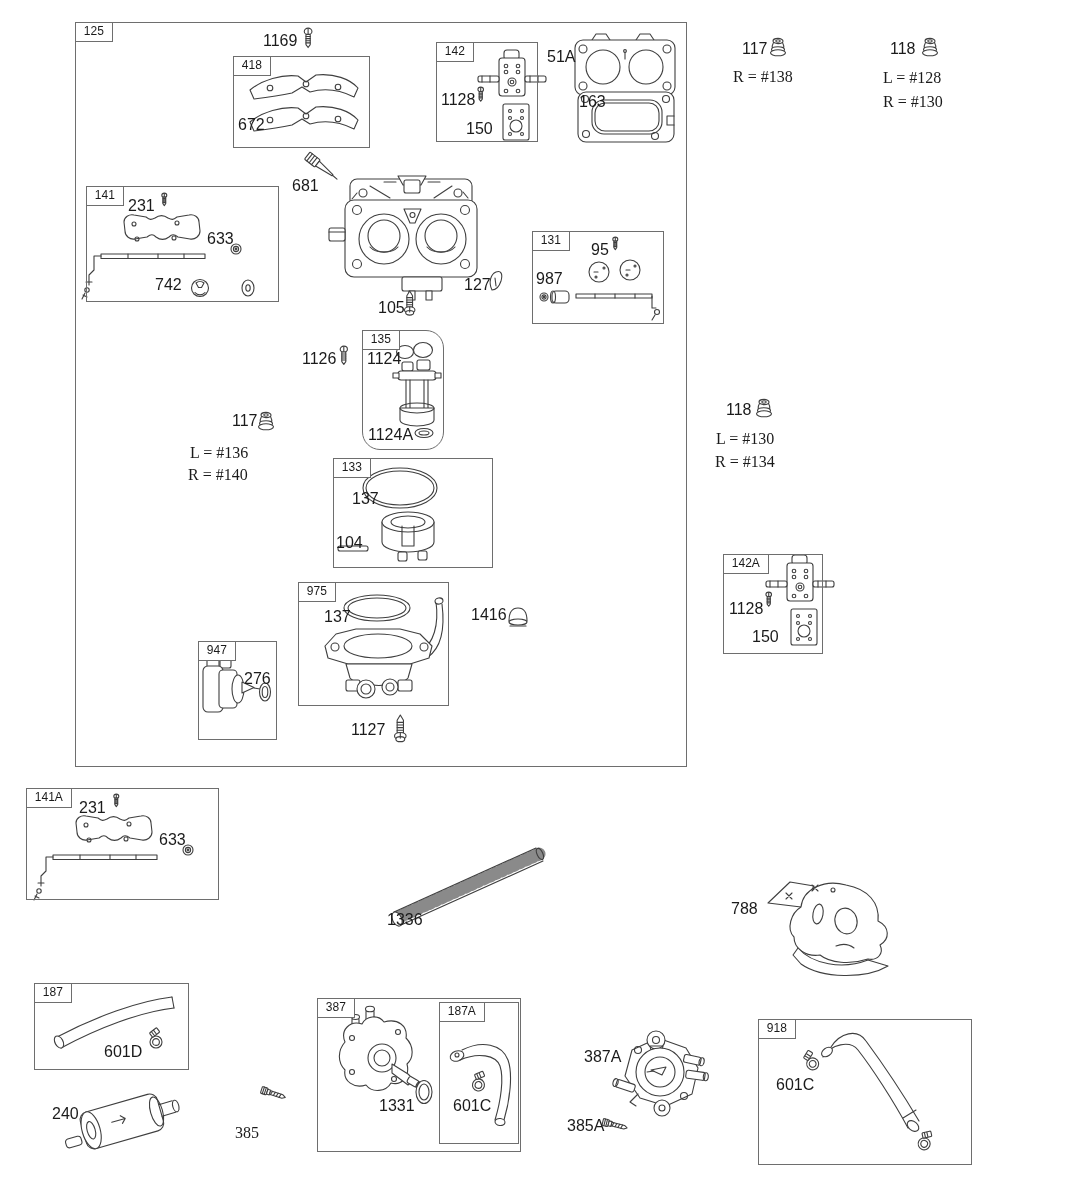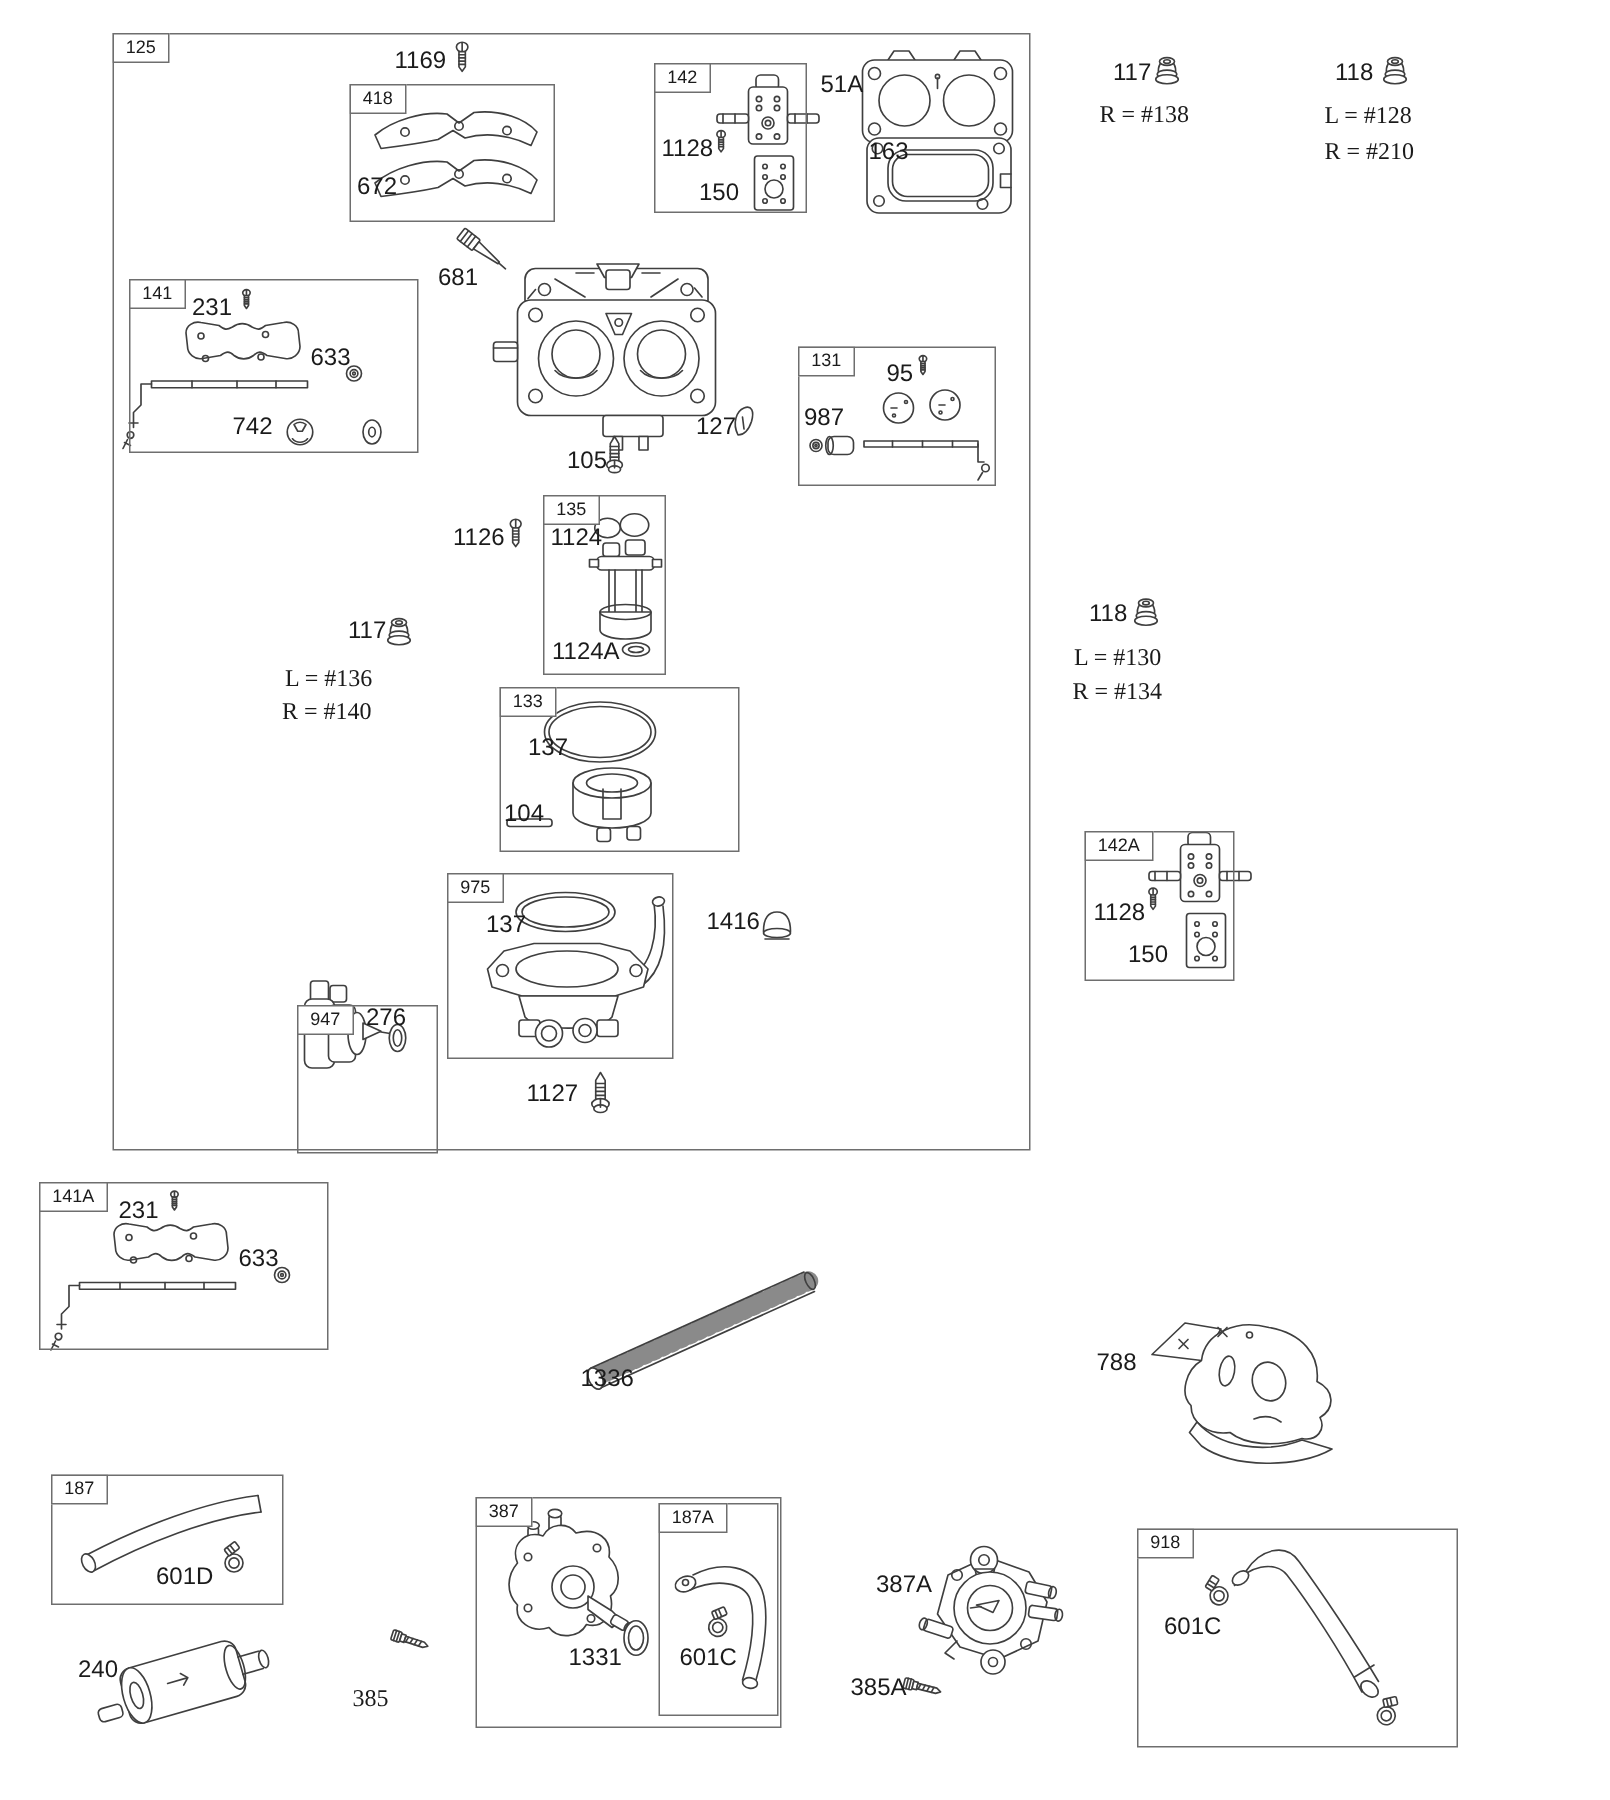--- a/index.html
+++ b/index.html
@@ -424,33 +424,33 @@
     </div>
     <div class="box" style="left: 436px; top: 42px; width: 100px; height: 98px;">
       <div class="box-tab">142</div>
     </div>
     <div class="box" style="left: 86px; top: 186px; width: 191px; height: 114px;">
       <div class="box-tab">141</div>
     </div>
     <div class="box" style="left: 532px; top: 231px; width: 130px; height: 91px;">
       <div class="box-tab">131</div>
     </div>
-    <div class="box" style="left: 362px; top: 330px; width: 80px; height: 118px;">
+    <div class="box" style="left: 362px; top: 330px; width: 80px; height: 118px; border-radius: 18px;">
       <div class="box-tab">135</div>
     </div>
     <div class="box" style="left: 333px; top: 458px; width: 118px; height: 108px; padding-left: 40px;">
       <div class="box-tab">133</div>
     </div>
     <div class="box" style="left: 723px; top: 554px; width: 98px; height: 98px;">
       <div class="box-tab">142A</div>
     </div>
     <div class="box" style="left: 298px; top: 582px; width: 149px; height: 122px;">
       <div class="box-tab">975</div>
     </div>
-    <div class="box" style="left: 198px; top: 670px; width: 77px; height: 97px; padding-left: 15px;">
+    <div class="box" style="left: 198px; top: 641px; width: 77px; height: 97px;">
       <div class="box-tab">947</div>
     </div>
     <div class="box" style="left: 26px; top: 788px; width: 191px; height: 110px;">
       <div class="box-tab">141A</div>
     </div>
     <div class="box" style="left: 34px; top: 983px; width: 153px; height: 85px;">
       <div class="box-tab">187</div>
     </div>
     <div class="box" style="left: 317px; top: 998px; width: 202px; height: 152px;">
       <div class="box-tab">387</div>
@@ -465,21 +465,21 @@
     <div class="callout" style="left: 238px; top: 116px;">672</div>
     <div class="callout" style="left: 292px; top: 177px;">681</div>
     <div class="callout" style="left: 441px; top: 91px;">1128</div>
     <div class="callout" style="left: 466px; top: 120px;">150</div>
     <div class="callout" style="left: 547px; top: 48px;">51A</div>
     <div class="callout" style="left: 551px; top: 93px; margin-left: 28px;">163</div>
     <div class="callout" style="left: 742px; top: 40px;">117</div>
     <div class="callout serif" style="left: 733px; top: 68px;">R = #138</div>
     <div class="callout" style="left: 890px; top: 40px;">118</div>
     <div class="callout serif" style="left: 883px; top: 69px;">L = #128</div>
-    <div class="callout serif" style="left: 883px; top: 93px;">R = #210</div>
+    <div class="callout serif" style="left: 883px; top: 93px;">R = #130</div>
     <div class="callout" style="left: 128px; top: 197px;">231</div>
     <div class="callout" style="left: 207px; top: 230px;">633</div>
     <div class="callout" style="left: 155px; top: 276px;">742</div>
     <div class="callout" style="left: 591px; top: 241px;">95</div>
     <div class="callout" style="left: 536px; top: 270px;">987</div>
     <div class="callout" style="left: 464px; top: 276px;">127</div>
     <div class="callout" style="left: 378px; top: 299px;">105</div>
     <div class="callout" style="left: 302px; top: 350px;">1126</div>
     <div class="callout" style="left: 367px; top: 350px;">1124</div>
     <div class="callout" style="left: 368px; top: 426px;">1124A</div>

